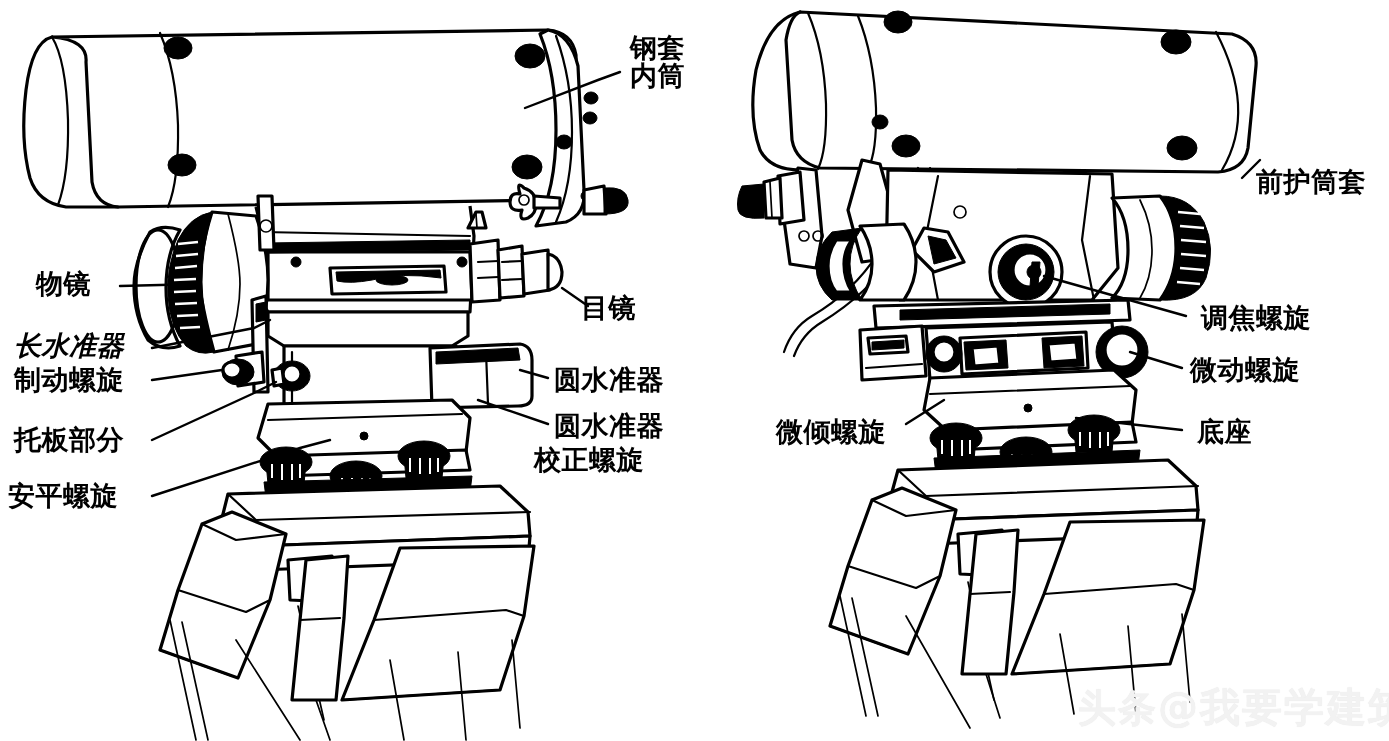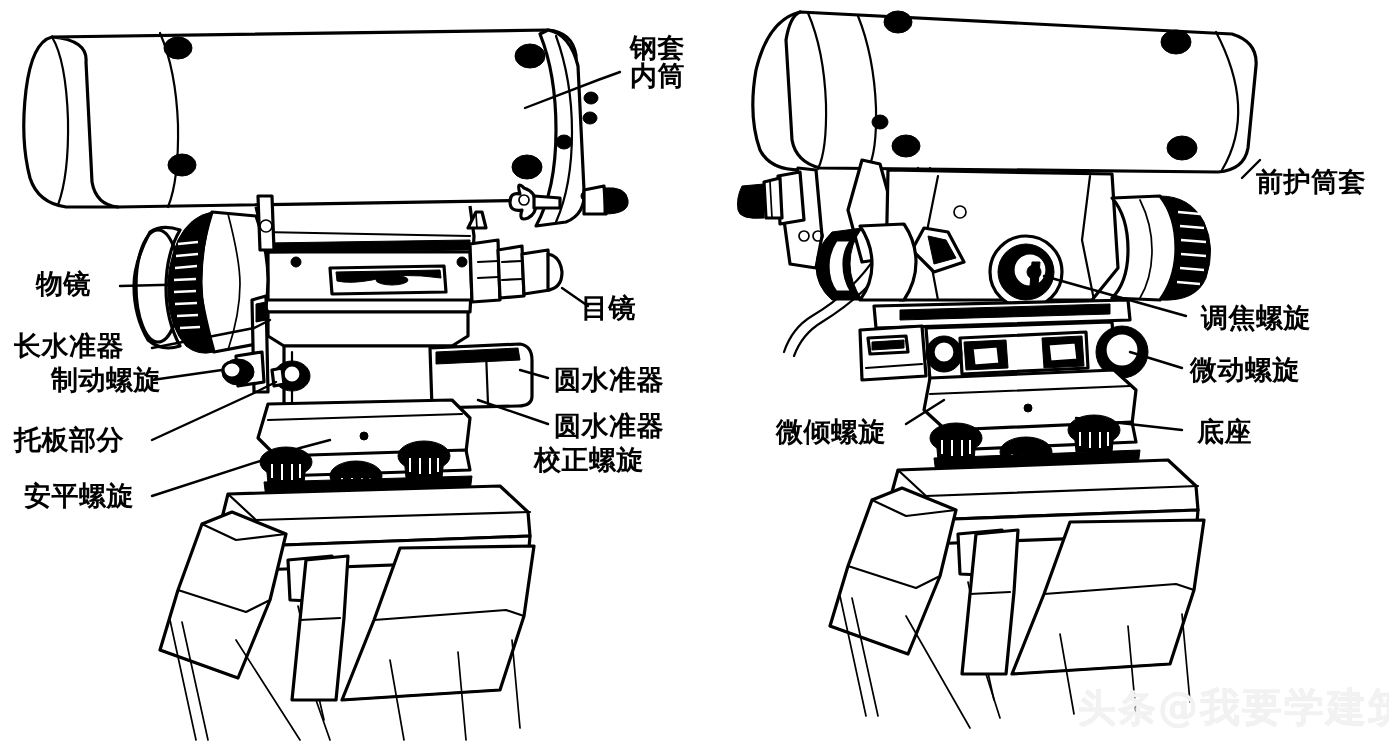--- a/index.html
+++ b/index.html
@@ -426,27 +426,27 @@
     </g>
   </svg>
 
   <div class="lbl s1 two-col" style="left:630px;top:34px;text-align:left;">
     <div>钢套</div>
     <div>内筒</div>
   </div>
 
   <div class="lbl s1" style="left:36px;top:272px;font-family:Liberation Mono, monospace;">物镜</div>
 
-  <div class="lbl s1" style="left:14px;top:332px;">长水准器</div>
-
-  <div class="lbl s1" style="left:14px;top:366px;margin-left:37px;">制动螺旋</div>
+  <div class="lbl s1" style="left:14px;top:332px;font-style:italic;">长水准器</div>
+
+  <div class="lbl s1" style="left:14px;top:366px;">制动螺旋</div>
 
   <div class="lbl s1" style="left:14px;top:426px;">托板部分</div>
 
-  <div class="lbl s1" style="left:24px;top:482px;">安平螺旋</div>
+  <div class="lbl s1" style="left:8px;top:482px;">安平螺旋</div>
 
   <div class="lbl s1" style="left:570px;top:294px;margin-left:11px;">目镜</div>
 
   <div class="lbl s1" style="left:554px;top:366px;">圆水准器</div>
 
   <div class="lbl s1" style="left:554px;top:412px;">圆水准器</div>
 
   <div class="lbl s1" style="left:534px;top:446px;">校正螺旋</div>
 
   <div class="lbl s1" style="left:1256px;top:168px;">前护筒套</div>

